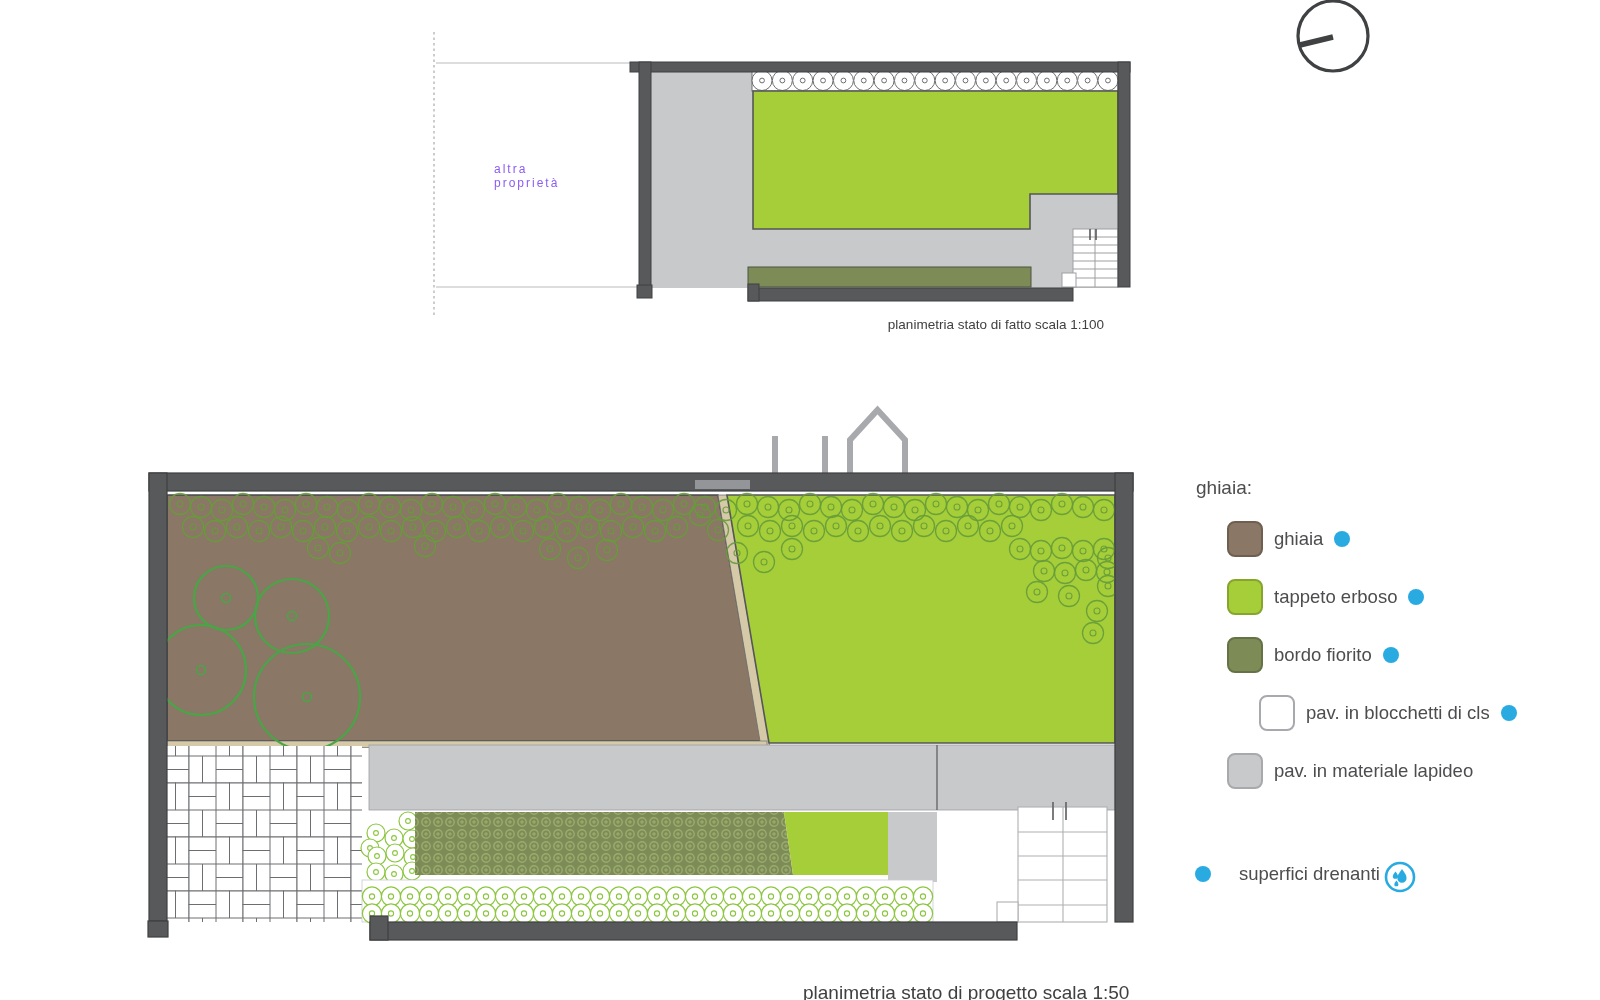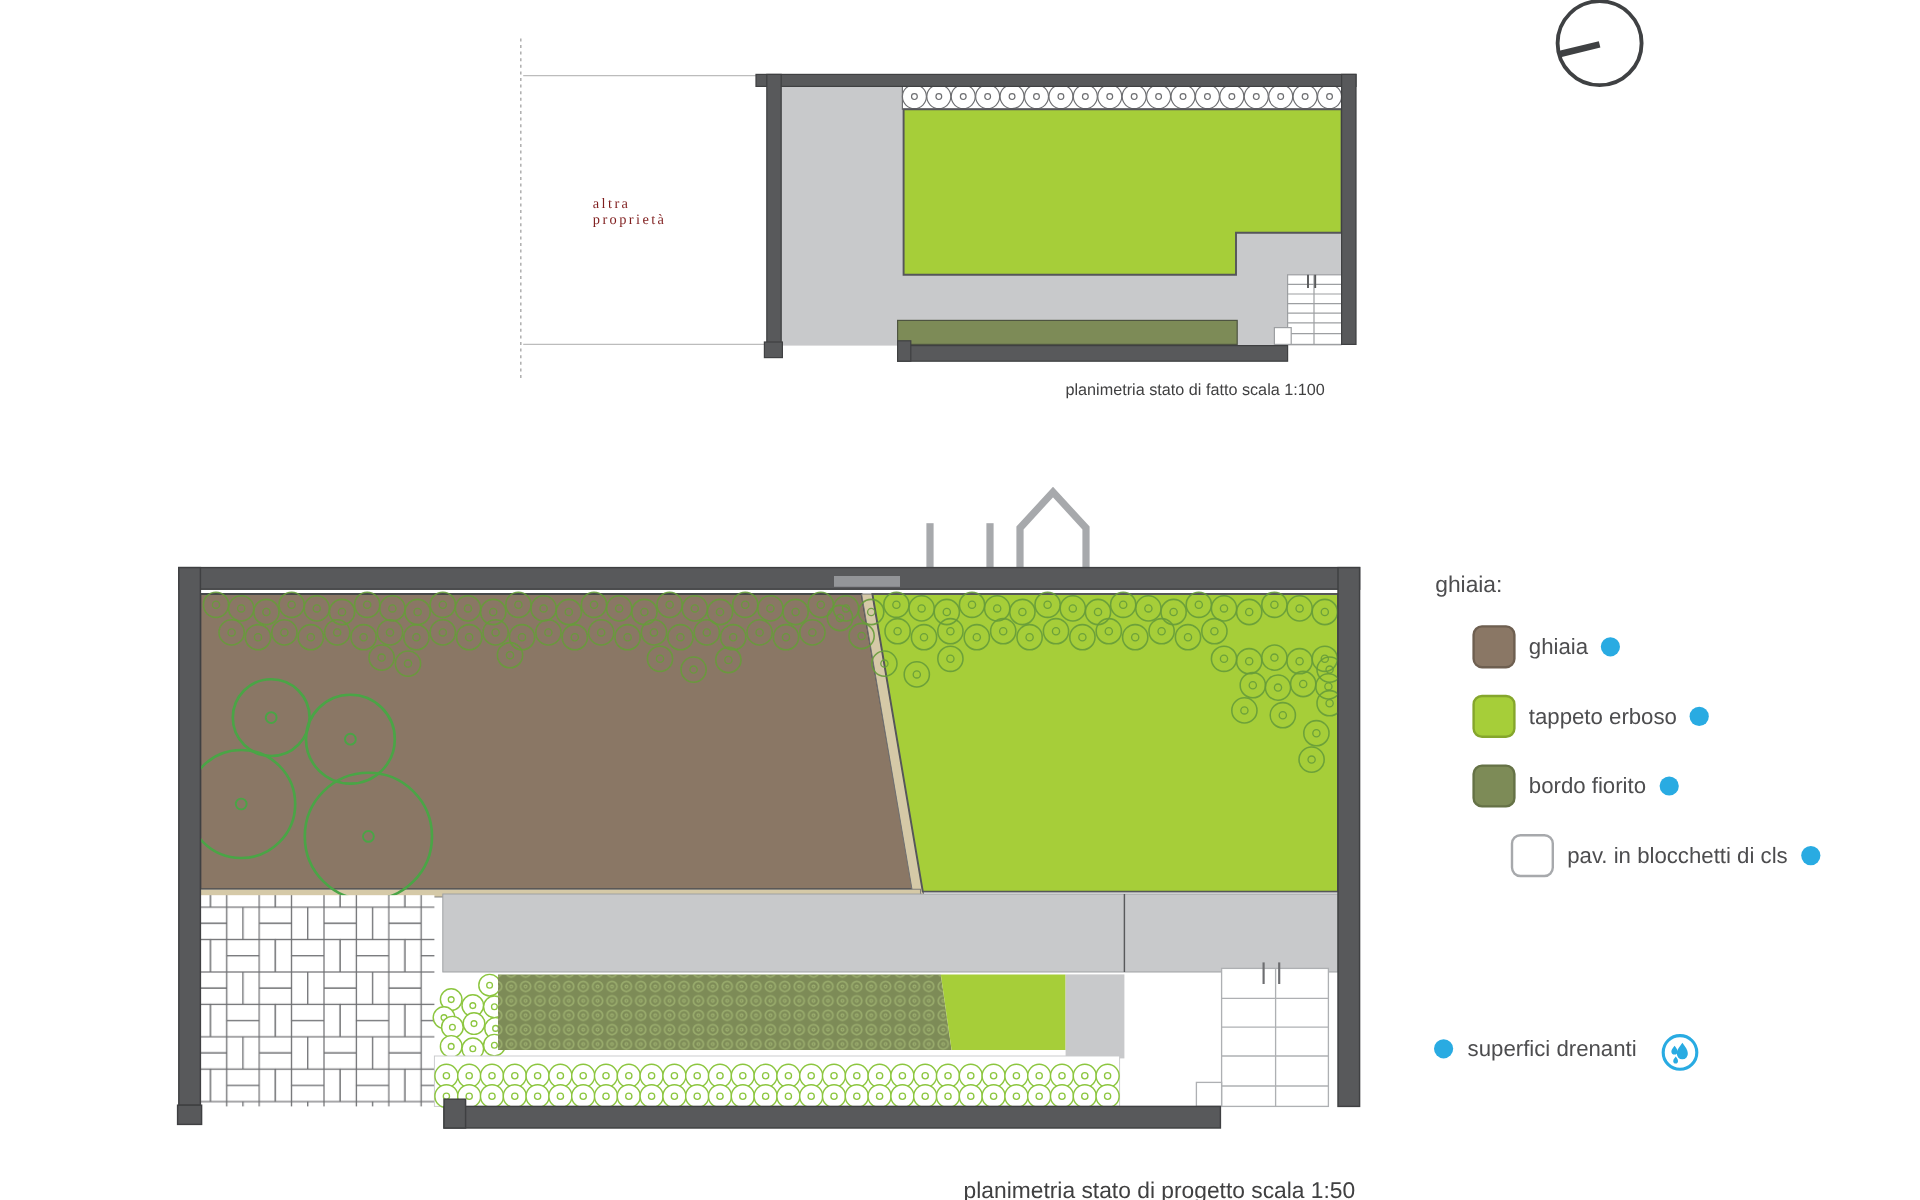--- a/index.html
+++ b/index.html
@@ -14,41 +14,41 @@
   .hdot{fill:none;stroke:#8cc63f;stroke-width:1.1;}
   .scirc{fill:none;stroke:rgba(102,156,58,0.9);stroke-width:1.3;}
   .sdot{fill:none;stroke:rgba(102,156,58,0.9);stroke-width:1.1;}
   .tcirc{fill:none;stroke:#4aa546;stroke-width:2.2;}
   .tdot{fill:none;stroke:#4aa546;stroke-width:1.6;}
 
   
   .caption{position:absolute;color:#404041;}
   #caption-fatto{left:880px;top:317px;width:224px;text-align:right;font-size:13.5px;}
   #caption-progetto{left:803px;top:982px;font-size:19px;}
-  #neighbor-label{position:absolute;left:494px;top:162px;font-family:Liberation Serif, serif;
-      font-size:12px;line-height:14px;letter-spacing:2px;color:#7f1d1d;white-space:pre-line;}
+  #neighbor-label{position:absolute;left:494px;top:162px;font-family:Liberation Sans, sans-serif;
+      font-size:12px;line-height:14px;letter-spacing:2px;color:#8b5cf6;white-space:pre-line;}
 
   
   #wm-name{position:absolute;left:680px;top:512px;font-size:34px;font-weight:700;
       letter-spacing:16px;color:rgba(100,105,110,0.75);}
   #wm-sub{position:absolute;left:632px;top:560px;font-size:25px;font-weight:400;
       letter-spacing:2.5px;color:rgba(125,133,138,0.7);}
 
   
   #legend-title{position:absolute;left:1196px;top:477px;font-size:19px;color:#4d4d4f;}
   .lrow{position:absolute;left:1183px;height:38px;display:flex;align-items:center;gap:11px;margin-left:44px;}
   .sw{width:36px;height:36px;border-radius:8px;box-sizing:border-box;flex:0 0 auto;}
   .sw-ghiaia{background:#8a7765;border:2px solid #6e5f50;}
   .sw-tappeto{background:#a6ce39;border:2px solid #85a62c;}
   .sw-bordo{background:#7d8b57;border:2px solid #657246;}
   .sw-blocchetti{background:#ffffff;border:2px solid #a7a9ac;}
   .sw-lapideo{background:#c8c9cb;border:2px solid #a7a9ac;}
   .llabel{font-size:18.5px;color:#4d4d4f;white-space:nowrap;}
   .bluedot{width:16px;height:16px;border-radius:50%;background:#29abe2;flex:0 0 auto;}
-  #drain-row{position:absolute;left:1195px;top:863px;display:flex;align-items:center;gap:12px;}
+  #drain-row{position:absolute;left:1195px;top:863px;display:flex;align-items:center;gap:28px;}
 </style>
 </head>
 <body>
 
 <div id="stage">
 
 <svg id="plan-svg" width="1600" height="1000" viewBox="0 0 1600 1000">
   <defs>
     <pattern id="bw" width="54" height="54" patternUnits="userSpaceOnUse">
       <rect width="54" height="54" fill="#ffffff"></rect>
@@ -602,19 +602,23 @@
 <div class="lrow" style="top:636px;">
   <div class="sw sw-bordo"></div>
   <span class="llabel">bordo fiorito</span>
   <span class="bluedot"></span>
 </div>
 <div class="lrow" style="top:694px;padding-left:32px;">
   <div class="sw sw-blocchetti"></div>
   <span class="llabel">pav. in blocchetti di cls</span>
   <span class="bluedot"></span>
 </div>
+<div class="lrow" style="top:752px;">
+  <div class="sw sw-lapideo"></div>
+  <span class="llabel">pav. in materiale lapideo</span>
+</div>
 
 <div id="drain-row">
   <span class="bluedot"></span>
   <span class="llabel">superfici drenanti</span>
 </div>
 
 </div>
 
 </body></html>

